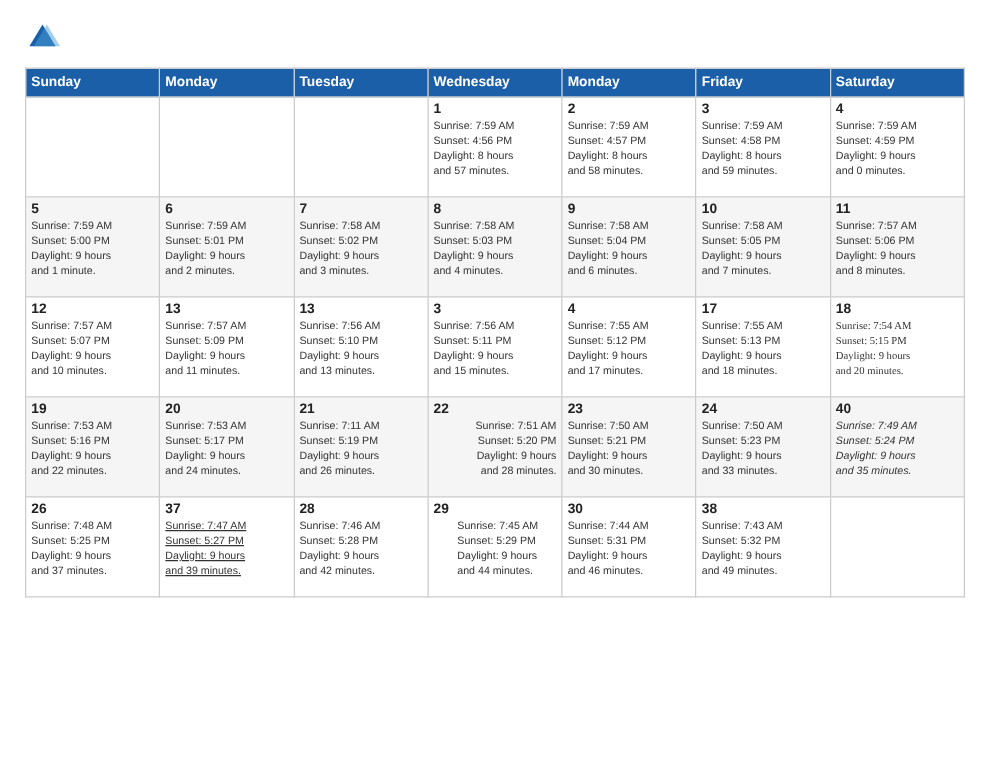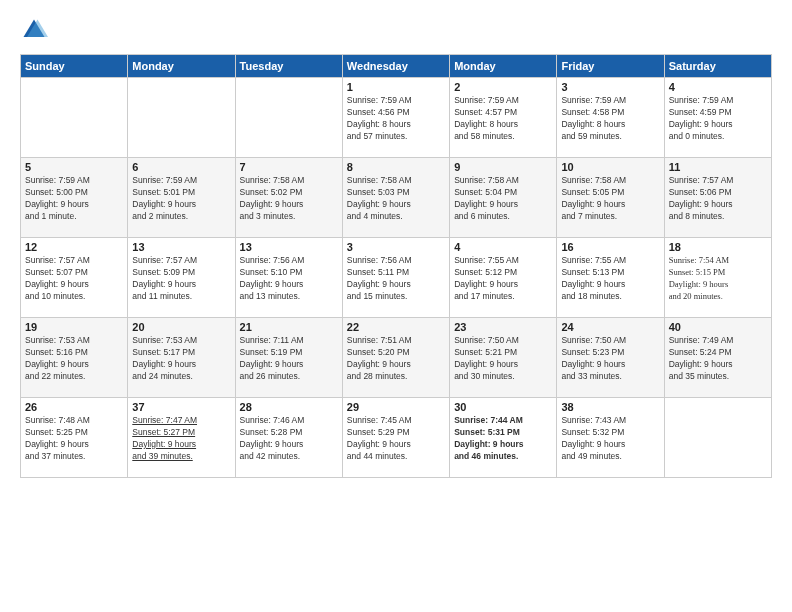--- a/index.html
+++ b/index.html
@@ -240,21 +240,21 @@
 and 15 minutes.</div>
           </td>
           <td>
             <div class="day-number">4</div>
             <div class="day-info" style="white-space: pre-line;">Sunrise: 7:55 AM
 Sunset: 5:12 PM
 Daylight: 9 hours
 and 17 minutes.</div>
           </td>
           <td>
-            <div class="day-number">16</div>
+            <div class="day-number">17</div>
             <div class="day-info" style="white-space: pre-line;">Sunrise: 7:55 AM
 Sunset: 5:13 PM
 Daylight: 9 hours
 and 18 minutes.</div>
           </td>
           <td>
             <div class="day-number">18</div>
             <div class="day-info" style="white-space: pre-line; font-family: Liberation Serif, serif;">Sunrise: 7:54 AM
 Sunset: 5:15 PM
 Daylight: 9 hours
@@ -278,42 +278,42 @@
           </td>
           <td>
             <div class="day-number">21</div>
             <div class="day-info" style="white-space: pre-line;">Sunrise: 7:11 AM
 Sunset: 5:19 PM
 Daylight: 9 hours
 and 26 minutes.</div>
           </td>
           <td>
             <div class="day-number">22</div>
-            <div class="day-info" style="white-space: pre-line;">Sunrise: 7:51 AM
+            <div class="day-info" style="white-space: pre-line; text-align: right;">Sunrise: 7:51 AM
 Sunset: 5:20 PM
 Daylight: 9 hours
 and 28 minutes.</div>
           </td>
           <td>
             <div class="day-number">23</div>
             <div class="day-info" style="white-space: pre-line;">Sunrise: 7:50 AM
 Sunset: 5:21 PM
 Daylight: 9 hours
 and 30 minutes.</div>
           </td>
           <td>
             <div class="day-number">24</div>
             <div class="day-info" style="white-space: pre-line;">Sunrise: 7:50 AM
 Sunset: 5:23 PM
 Daylight: 9 hours
 and 33 minutes.</div>
           </td>
           <td>
             <div class="day-number">40</div>
-            <div class="day-info" style="white-space: pre-line;">Sunrise: 7:49 AM
+            <div class="day-info" style="white-space: pre-line; font-style: italic;">Sunrise: 7:49 AM
 Sunset: 5:24 PM
 Daylight: 9 hours
 and 35 minutes.</div>
           </td>
         </tr>
         <tr>
           <td>
             <div class="day-number">26</div>
             <div class="day-info" style="white-space: pre-line;">Sunrise: 7:48 AM
 Sunset: 5:25 PM
@@ -329,28 +329,28 @@
           </td>
           <td>
             <div class="day-number">28</div>
             <div class="day-info" style="white-space: pre-line;">Sunrise: 7:46 AM
 Sunset: 5:28 PM
 Daylight: 9 hours
 and 42 minutes.</div>
           </td>
           <td>
             <div class="day-number">29</div>
-            <div class="day-info" style="white-space: pre-line;">Sunrise: 7:45 AM
+            <div class="day-info" style="white-space: pre-line; margin-left: 19px;">Sunrise: 7:45 AM
 Sunset: 5:29 PM
 Daylight: 9 hours
 and 44 minutes.</div>
           </td>
           <td>
             <div class="day-number">30</div>
-            <div class="day-info" style="white-space: pre-line; font-weight: bold;">Sunrise: 7:44 AM
+            <div class="day-info" style="white-space: pre-line;">Sunrise: 7:44 AM
 Sunset: 5:31 PM
 Daylight: 9 hours
 and 46 minutes.</div>
           </td>
           <td>
             <div class="day-number">38</div>
             <div class="day-info" style="white-space: pre-line;">Sunrise: 7:43 AM
 Sunset: 5:32 PM
 Daylight: 9 hours
 and 49 minutes.</div>

